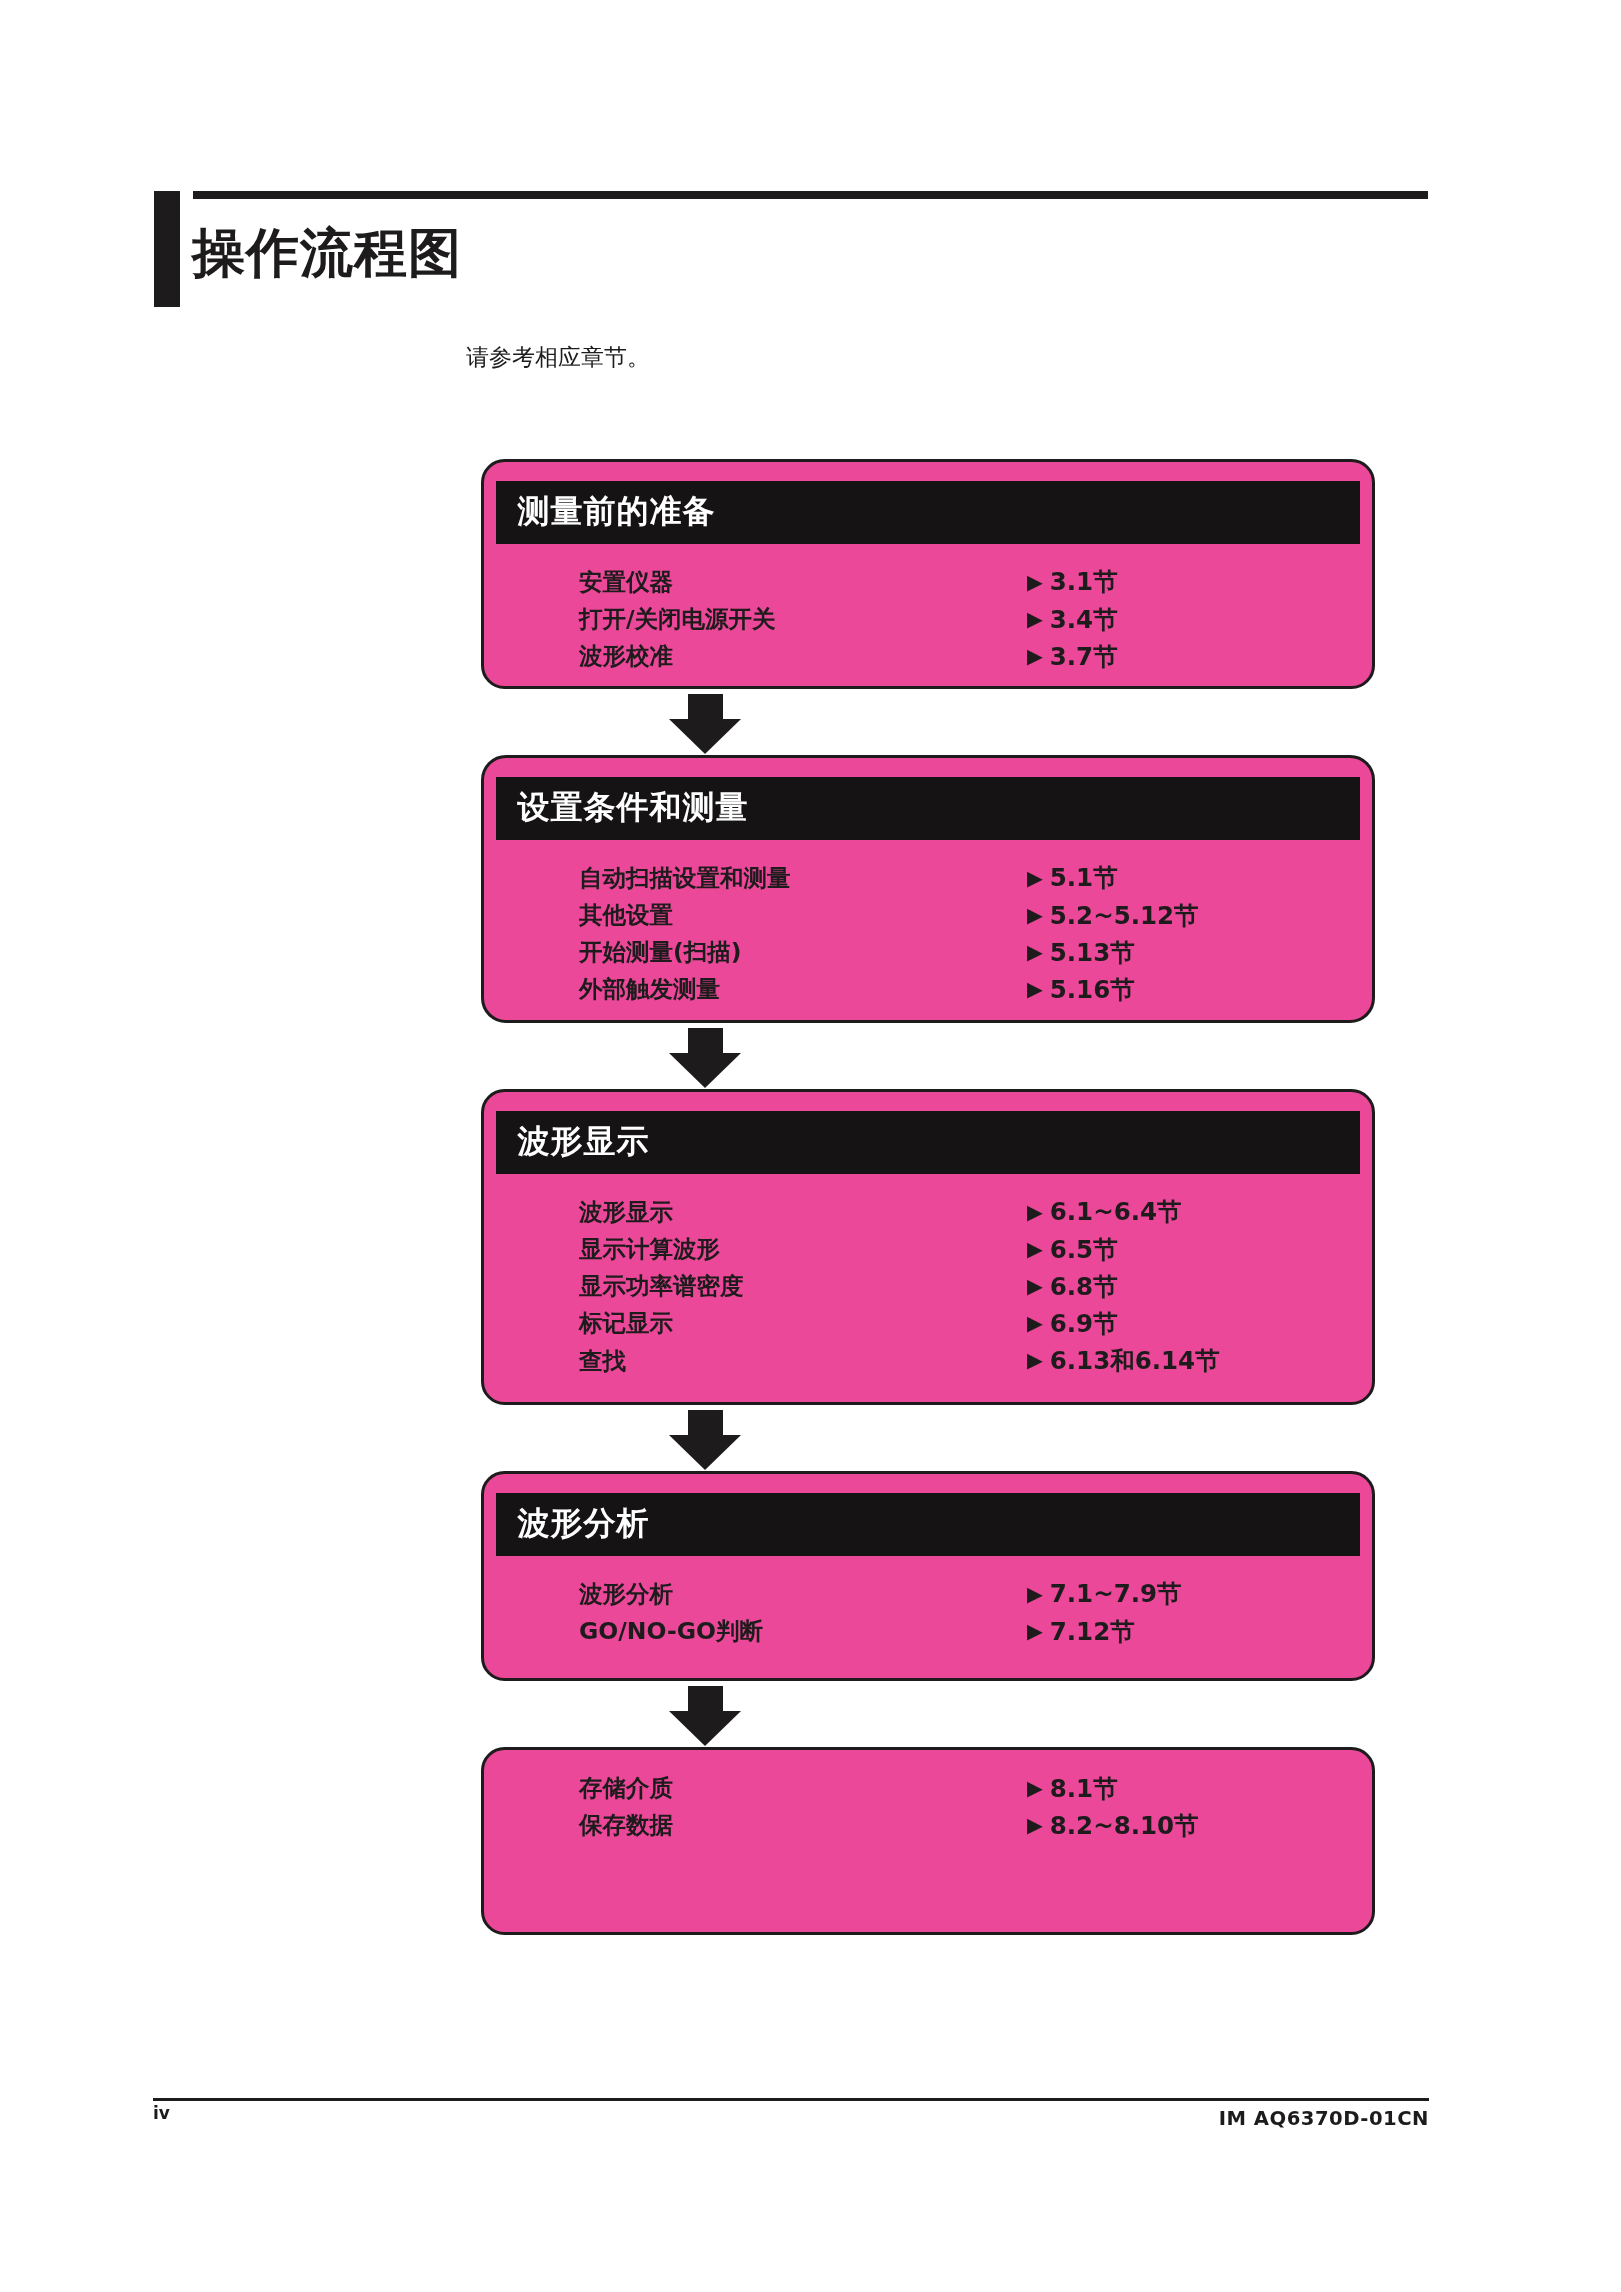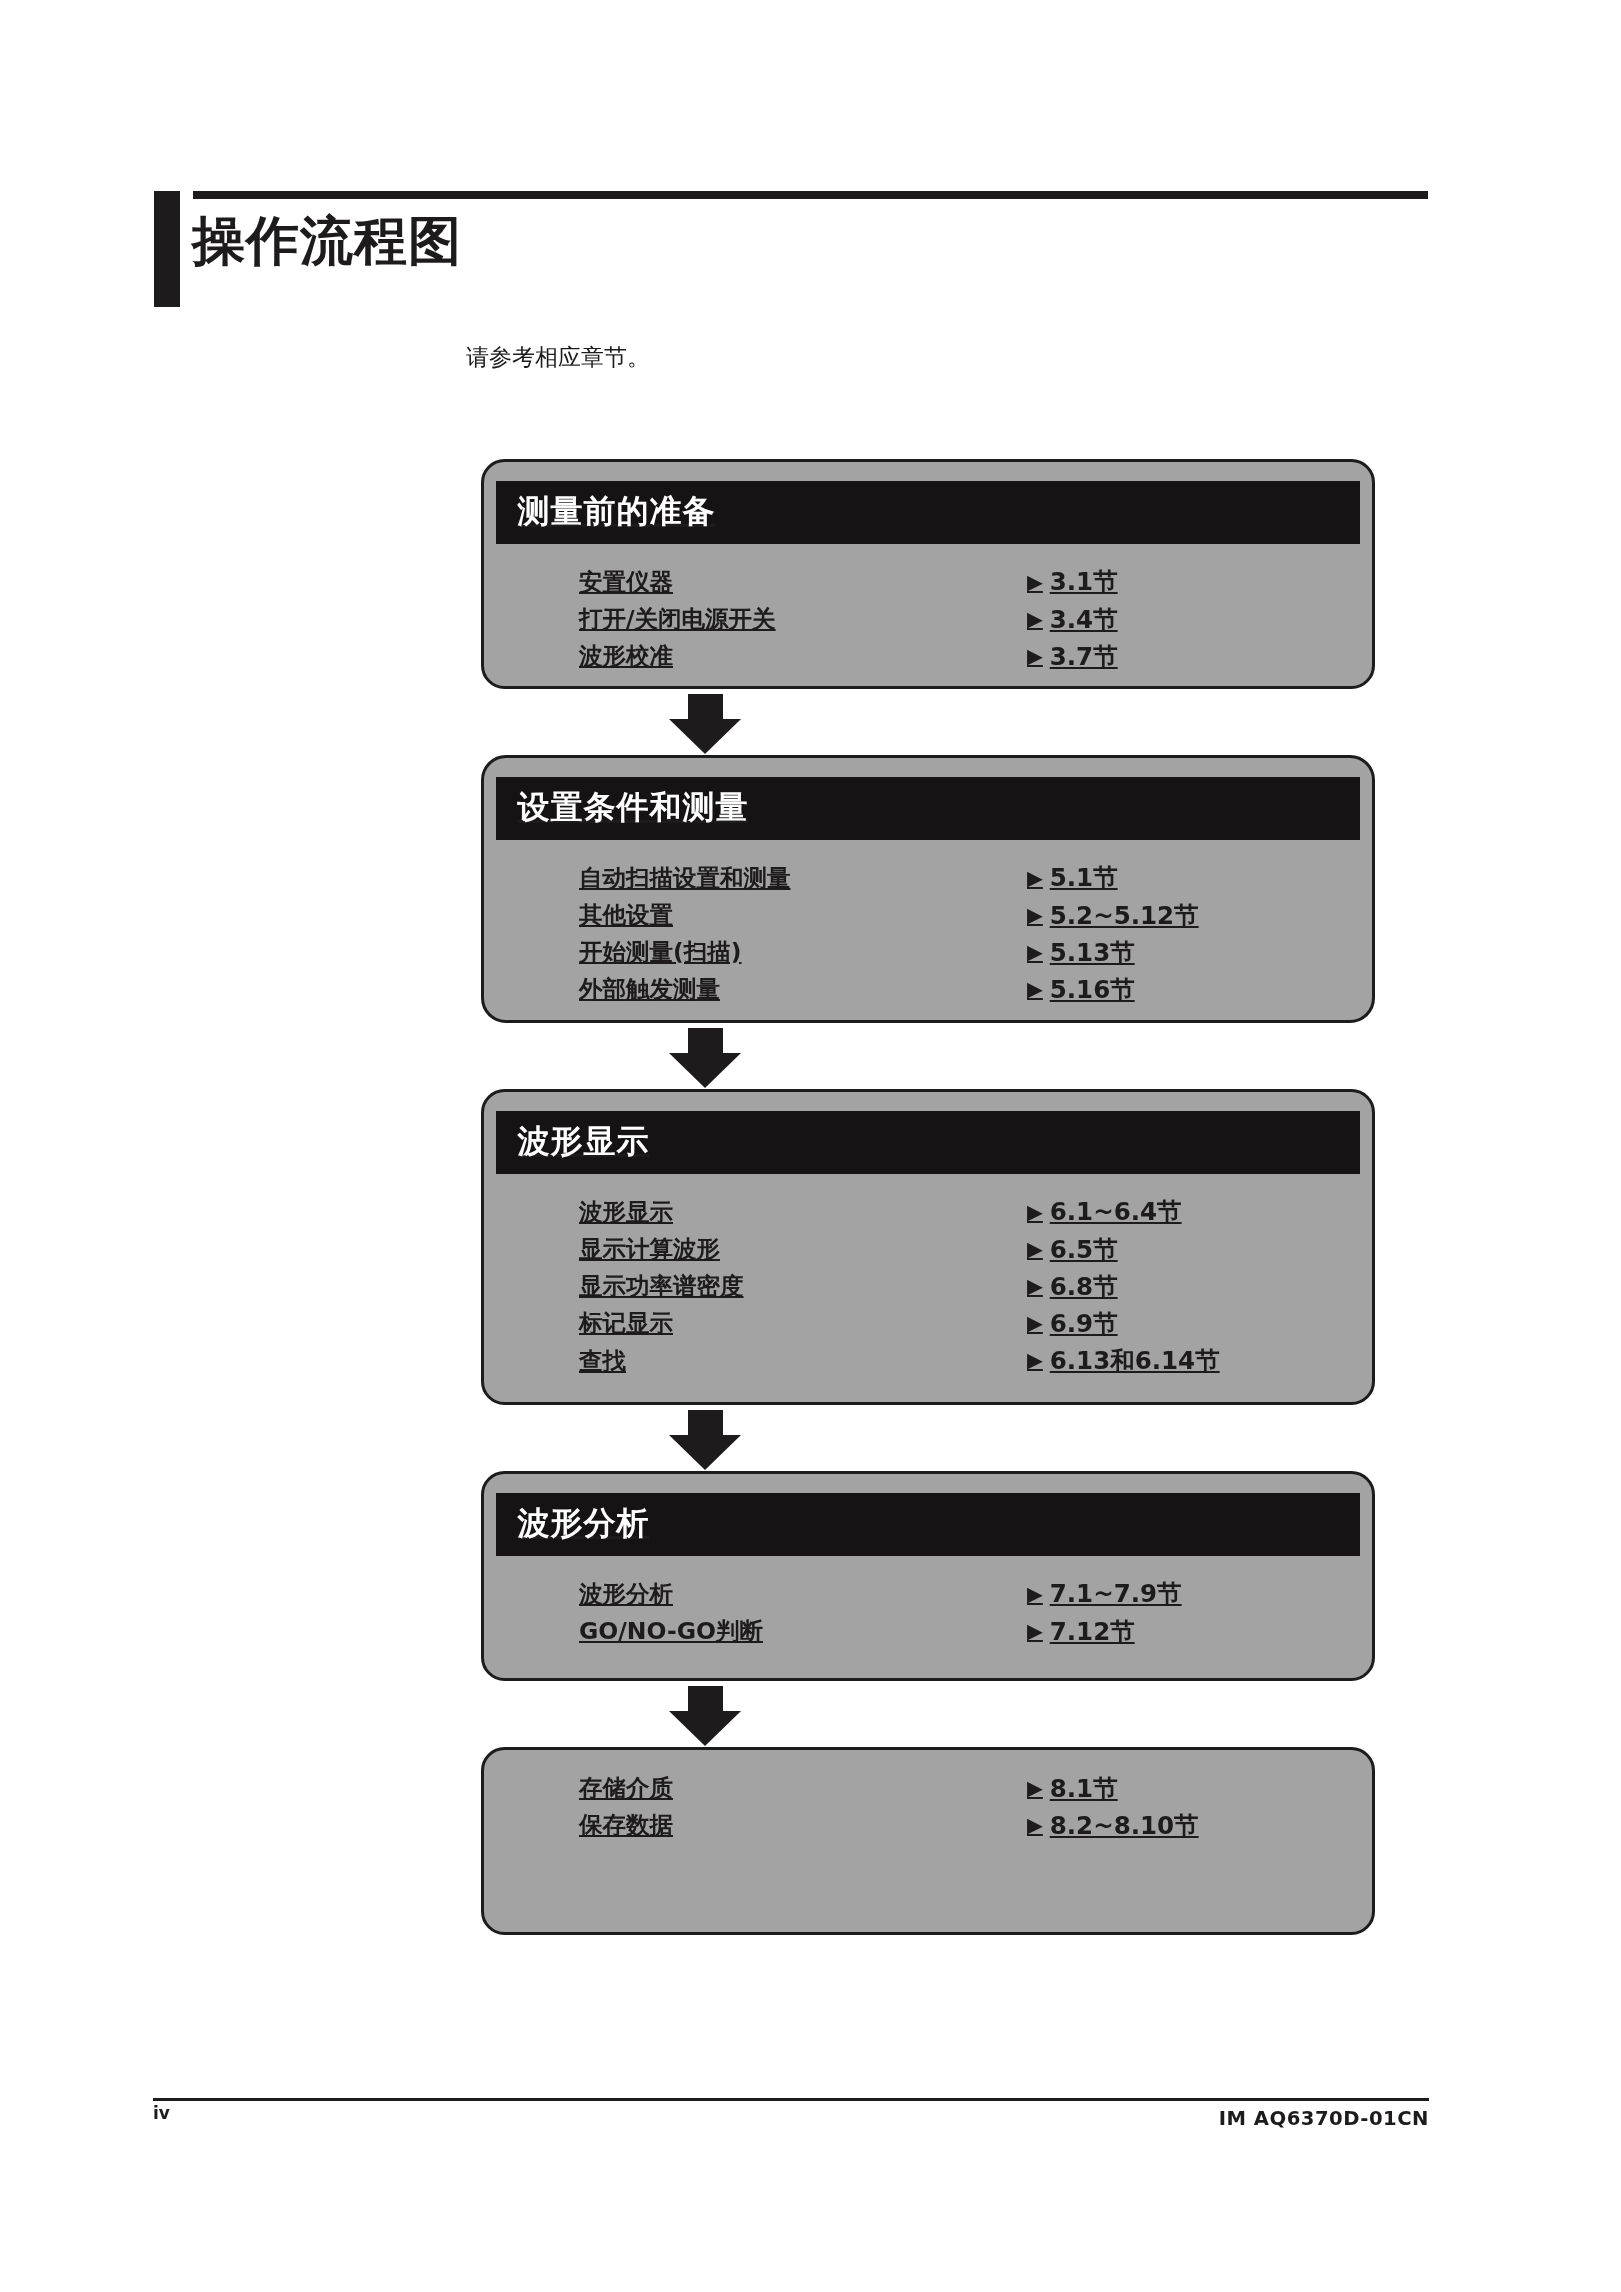--- a/index.html
+++ b/index.html
@@ -5,30 +5,30 @@
   html,body { margin:0; padding:0; background:#e8e8e8; }
   .page {
     position:relative; width:1621px; height:2293px; background:#ffffff;
     font-family:"DejaVu Sans","Liberation Sans",sans-serif; color:#1d1b1b;
     margin:0 auto; overflow:hidden;
   }
 
   
   .title-side-bar { position:absolute; left:154px; top:191px; width:25.5px; height:116px; background:#1d1b1b; }
   .title-rule { position:absolute; left:193px; top:191px; width:1235px; height:7.8px; background:#1d1b1b; }
-  .page-title { position:absolute; left:192px; top:206px; font-size:53px; font-weight:bold; letter-spacing:1px; white-space:nowrap; }
+  .page-title { position:absolute; left:192px; top:218px; font-size:53px; font-weight:bold; letter-spacing:1px; white-space:nowrap; }
 
   
   .intro { position:absolute; left:466px; top:340px; width:990px; font-size:23px; line-height:34px; }
   .intro div { white-space:nowrap; }
 
   
   .flow { position:absolute; left:481px; top:459px; width:894px; display:flex; flex-direction:column; }
   .flow-box {
-    box-sizing:border-box; border:3.9px solid #1d1b1b; border-radius:23.5px; background:#a3a3a3;text-decoration:underline;
+    box-sizing:border-box; border:3.9px solid #1d1b1b; border-radius:23.5px; background:#ec4899;
   }
   .box-1 { height:230px; } .box-2 { height:268px;border-radius:25px; } .box-3 { height:316px; }
   .box-4 { height:210px; } .box-5 { height:188px; }
   .flow-box-header {
     margin:18.6px 11.8px 0 11.8px; height:63px; background:#151313; color:#ffffff;
     display:flex; align-items:center; padding-left:21.6px;
     font-size:32px; font-weight:bold; letter-spacing:1px; white-space:nowrap;
   }
   .flow-items { margin-top:26.5px; }
   .flow-row {

